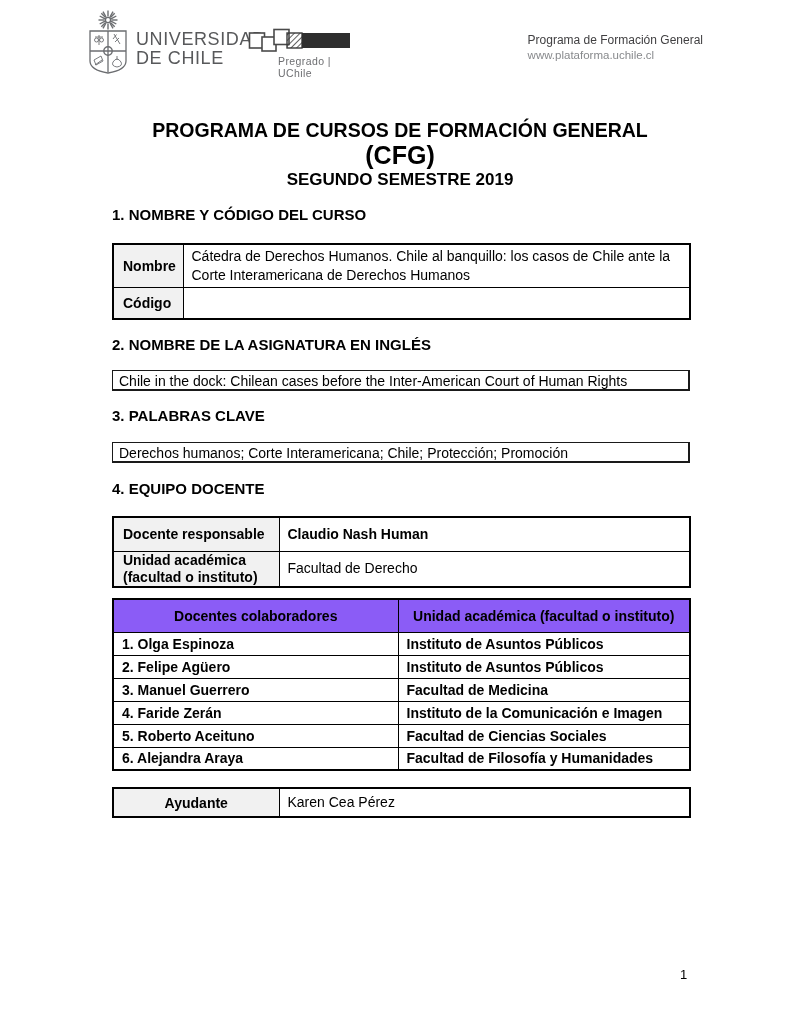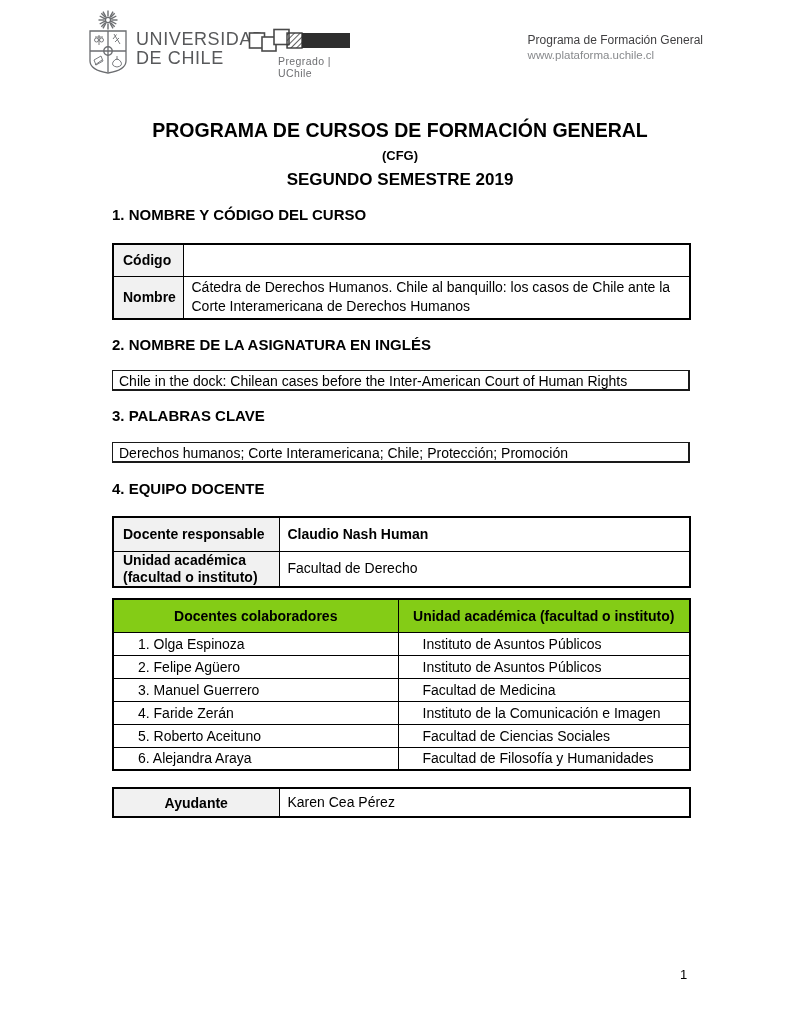--- a/index.html
+++ b/index.html
@@ -24,41 +24,41 @@
   .pregrado { position:absolute; left:248px; top:28px; width:110px; }
   .pregrado svg { width:104px; height:24px; display:block; }
   .pregrado-label { margin-top:3px; font-size:10.5px; letter-spacing:0.4px; color:#6d6e71;margin-left:30px; }
   .hdr-right { position:absolute; right:97px; top:33px; text-align:left; }
   .hdr-right .l1 { font-size:12px; color:#414042; font-weight:500; line-height:15px; }
   .hdr-right .l2 { font-size:11.5px; color:#87898c; line-height:15px; }
 
   
   .doc-title { position:absolute; left:0; top:117px; width:100%; text-align:center; font-weight:bold; }
   .doc-title .t1 { font-size:19.5px; line-height:26px;text-align:center; }
-  .doc-title .t2 { font-size:13px; line-height:25px; }
+  .doc-title .t2 { font-size:25px; line-height:25px; }
   .doc-title .t3 { font-size:17px; line-height:24px; }
 
   
   .sec-head { position:absolute; left:112px; font-size:15px; font-weight:bold; }
 
   table { border-collapse:collapse; table-layout:fixed; }
   .doc-table { position:absolute; left:112px; width:579px; border:2px solid #000; }
   .doc-table td, .doc-table th { border:1px solid #000; font-size:14px; vertical-align:middle; }
   td.lbl { background:#f1f1f1; font-weight:bold; padding-left:9px; }
   td.val { padding-left:8px; padding-right:6px; line-height:19px; }
 
   .single-box {
     position:absolute; left:112px; width:578px; height:21px;
     border:1px solid #1a1a1a; border-bottom-width:2px; border-right-width:2px;
     font-size:14px; line-height:18px; padding:1px 0 0 6px;
     white-space:nowrap; overflow:hidden;
   }
 
-  .collab th { background:#84cc16; font-weight:bold; text-align:center; font-size:14px; }
-  .collab td { padding-left:24px; font-weight:normal; }
+  .collab th { background:#8b5cf6; font-weight:bold; text-align:center; font-size:14px; }
+  .collab td { padding-left:8px; font-weight:bold; }
 
   .ayud-lbl { background:#f1f1f1; font-weight:bold; text-align:center;margin-left:8px; }
 
   .page-number { position:absolute; left:680px; top:967px; font-size:13px; }
   .logo-gray { stroke:#6b6d70; fill:none; stroke-width:1.4; }
 </style>
 </head>
 <body>
 
 <div class="page">
@@ -143,27 +143,27 @@
   </div>
 
   <div class="sec-head" style="top:206px">1. NOMBRE Y CÓDIGO DEL CURSO</div>
 
   <table class="doc-table" style="top:243px">
     <colgroup>
         <col style="width:70px">
         <col>
       </colgroup>
     <tbody>
-        <tr style="height:32px">
+        <tr style="height:43px">
+      <td class="lbl">Nombre</td>
+      <td class="val">Cátedra de Derechos Humanos. Chile al banquillo: los casos de Chile ante la Corte Interamericana de Derechos Humanos</td>
+    </tr>
+    <tr style="height:32px">
       <td class="lbl">Código</td>
       <td class="val"></td>
-    </tr>
-    <tr style="height:43px">
-      <td class="lbl">Nombre</td>
-      <td class="val">Cátedra de Derechos Humanos. Chile al banquillo: los casos de Chile ante la Corte Interamericana de Derechos Humanos</td>
     </tr>
   </tbody>
     </table>
 
   <div class="sec-head" style="top:336px">2. NOMBRE DE LA ASIGNATURA EN INGLÉS</div>
   <div class="single-box" style="top:370px">Chile in the dock: Chilean cases before the Inter-American Court of Human Rights</div>
 
   <div class="sec-head" style="top:407px">3. PALABRAS CLAVE</div>
   <div class="single-box" style="top:442px">Derechos humanos; Corte Interamericana; Chile; Protección; Promoción</div>
 

